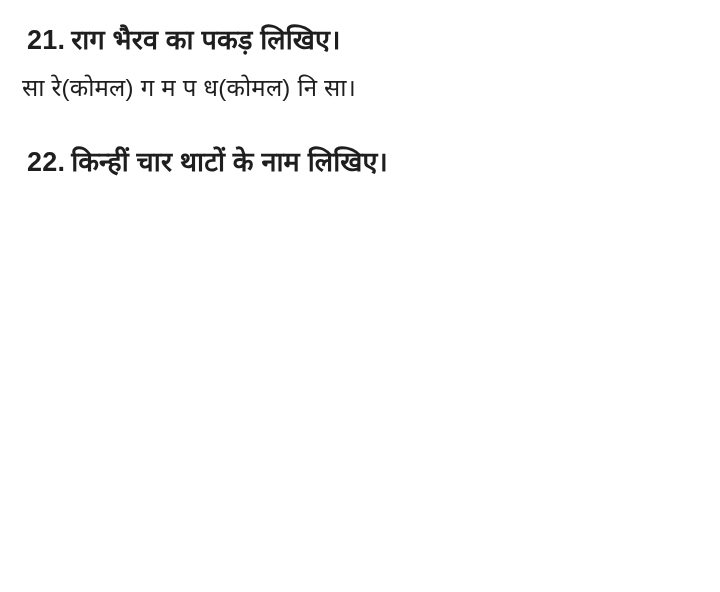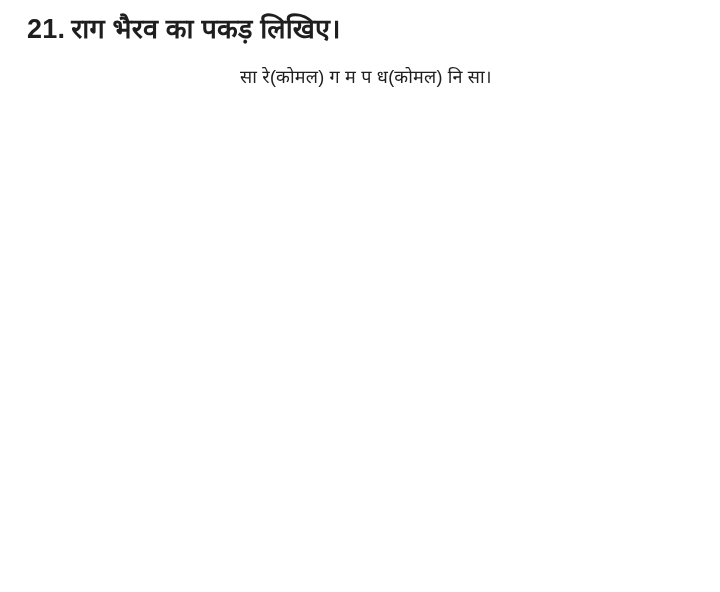--- a/index.html
+++ b/index.html
@@ -11,58 +11,58 @@
     width: 720px;
     height: 592px;
     overflow: hidden;
     font-family: "Liberation Sans", "DejaVu Sans", sans-serif;
     color: #1e1e1e;
   }
   .page {
     box-sizing: border-box;
     width: 720px;
     height: 420px;
-    padding-top: 12px;
+    padding-top: 23px;
     background: #ffffff;
   }
   .question-line {
     font-size: 27px;
     font-weight: 700;
     line-height: 34px;
     margin: 0 10px 14px 0;
     padding-left: 27px;
     white-space: nowrap;
     letter-spacing: 0.2px;
   }
   .question-number {
     font-weight: 700;
     margin-right: 6px;
   }
   .answer-line {
-    font-size: 18px;
+    font-size: 24px;
     font-weight: 400;
     line-height: 34px;
     margin: 0 10px 40px 0;
     padding-left: 22px;
     white-space: nowrap;
     letter-spacing: 0.2px;
-    text-align: center;
   }
 </style>
 </head>
 <body>
 
 <div class="page">
 
   <div class="qa-block">
     <p class="question-line"><span class="question-number">21.</span><span>राग भैरव का पकड़ लिखिए।</span></p>
     <p class="answer-line">सा रे(कोमल) ग म प ध(कोमल) नि सा।</p>
   </div>
 
   <div class="qa-block">
+    <p class="question-line"><span class="question-number">22.</span><span>किन्हीं चार थाटों के नाम लिखिए।</span></p>
   </div>
 
   <div class="qa-block">
   </div>
 
   <div class="qa-block">
   </div>
 
   <div class="qa-block">
   </div>

